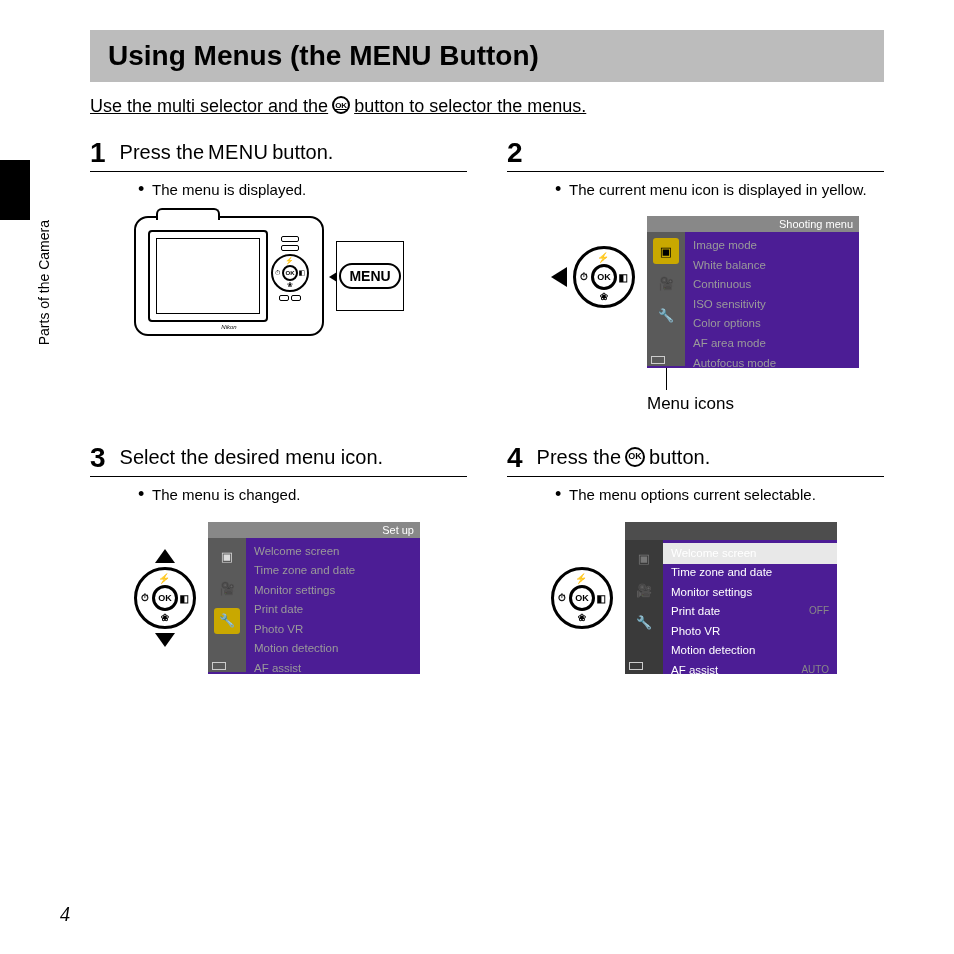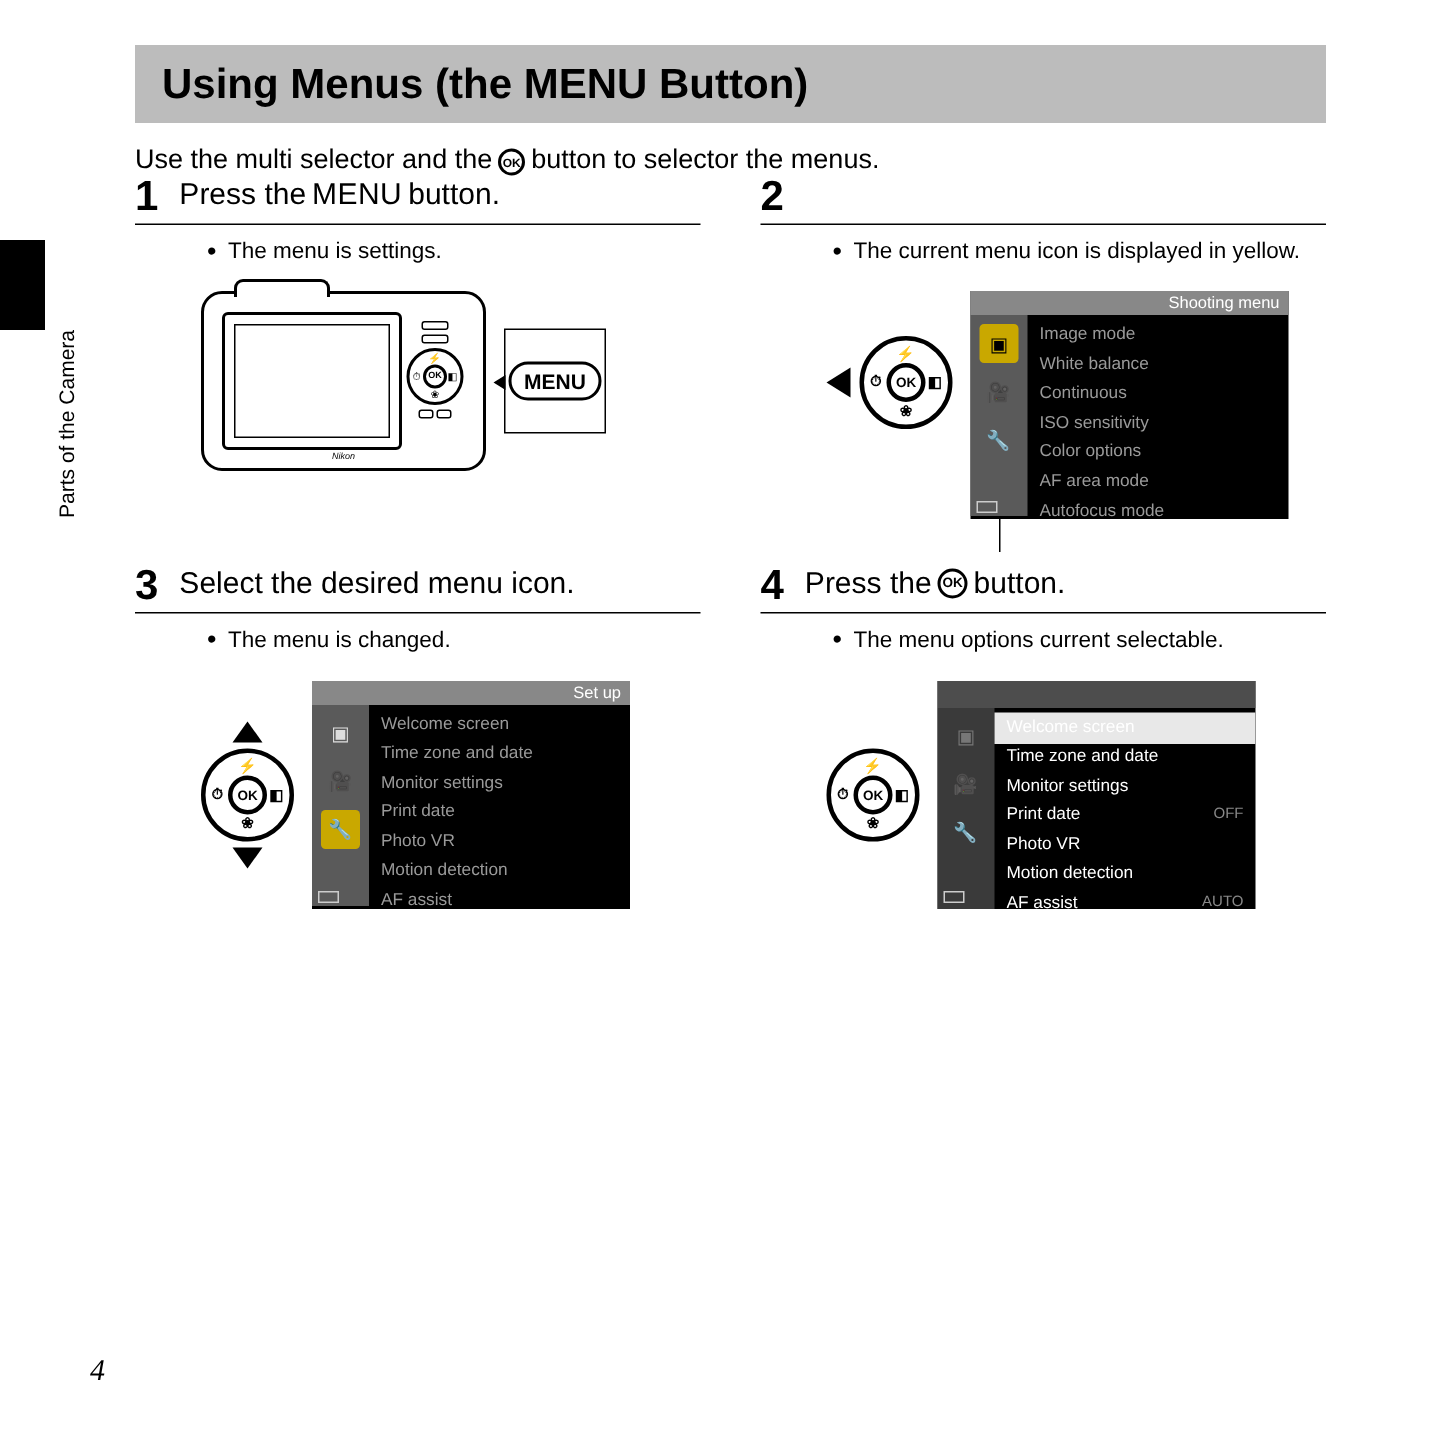--- a/index.html
+++ b/index.html
@@ -17,23 +17,25 @@
     padding: 10px 18px;
     margin-bottom: 14px;
   }
   .title-box span {
     font-size: 28px;
     font-weight: 700;
   }
   .title-menu { font-family: "Arial Narrow", Arial, sans-serif; font-weight: 400; }
   .intro {
     font-size: 18px;
-    display: flex;
-    align-items: flex-end;
+    margin-bottom: 22px;
+    display: flex;
+    align-items: flex-start;
     gap: 4px;
+    text-decoration: underline;
   }
   .ok-icon {
     display: inline-flex;
     align-items: center;
     justify-content: center;
     width: 18px; height: 18px;
     border: 2px solid #000;
     border-radius: 50%;
     font-size: 8px;
     font-weight: 700;
@@ -241,21 +243,21 @@
     width: 0; height: 0;
     border-top: 10px solid transparent;
     border-bottom: 10px solid transparent;
     border-right: 16px solid #000;
   }
   .vstack { display: flex; flex-direction: column; align-items: center; gap: 4px; }
 
   
   .lcd {
     width: 212px; height: 152px;
-    background: #000000;
+    background: #4c1d95;
     position: relative;
     overflow: hidden;
     font-size: 11px;
     color: #aaa;
     flex-shrink: 0;
   }
   .lcd-header {
     background: #888;
     color: #fff;
     font-size: 11px;
@@ -342,21 +344,21 @@
 
   <div class="step">
     <div class="step-head">
       <div class="step-num">1</div>
       <div class="step-title">
         <span>Press the </span>
           <span class="menu-word">MENU</span>
           <span> button.</span>
       </div>
     </div>
-    <div class="bullet">The menu is settings.</div>
+    <div class="bullet">The menu is displayed.</div>
     <div class="illus camera-wrap">
       <div class="camera">
         <div class="screen"></div>
         <div class="controls">
           <div class="mini-btn"></div>
           <div class="mini-btn"></div>
           <div class="selector">
             <span class="small-mark sm-top">⚡</span>
             <span class="small-mark sm-left">⏱</span>
             <span class="small-mark sm-right">◧</span>
@@ -407,20 +409,21 @@
               <div class="row">Continuous</div>
               <div class="row">ISO sensitivity</div>
               <div class="row">Color options</div>
               <div class="row">AF area mode</div>
               <div class="row">Autofocus mode</div>
             </div>
           </div>
           <div class="batt"></div>
         </div>
         <div class="leader" style="left:19px;top:152px;height:22px"></div>
+        <div class="caption" style="margin-left:0;padding-top:22px">Menu icons</div>
       </div>
     </div>
   </div>
 
   <div class="step">
     <div class="step-head">
       <div class="step-num">3</div>
       <div class="step-title">Select the desired menu icon.</div>
     </div>
     <div class="bullet">The menu is changed.</div>

